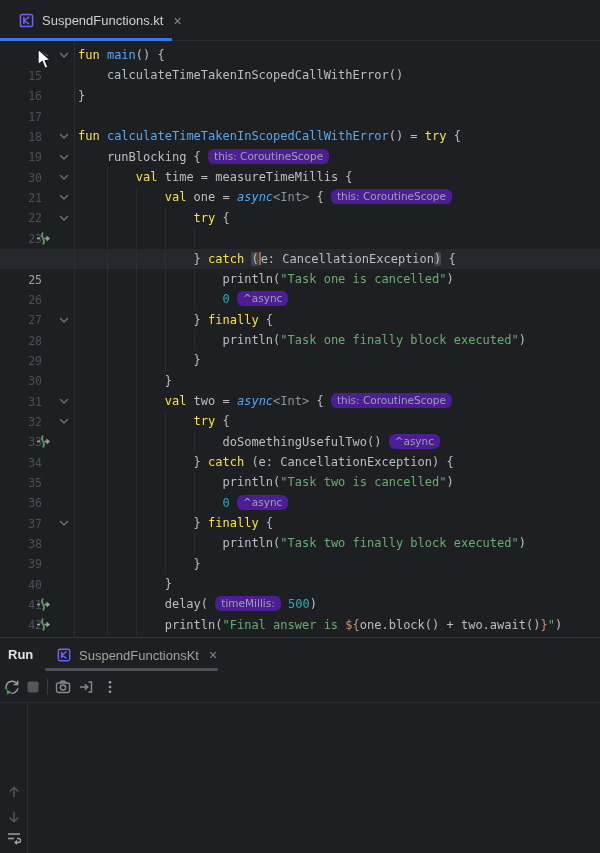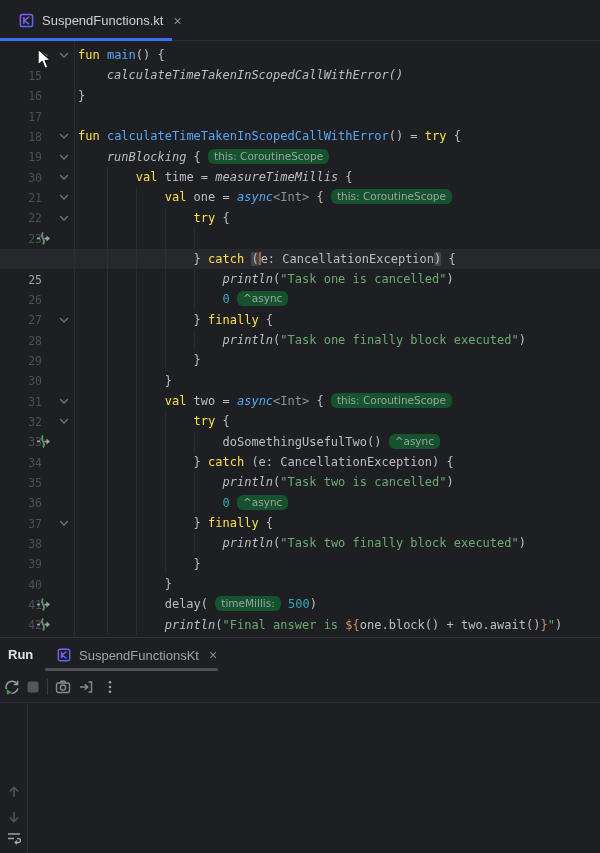--- a/index.html
+++ b/index.html
@@ -28,31 +28,31 @@
   .lnum { position:absolute; left:12px; top:0; width:30px; text-align:right;
     color:#4b5059; font-size:11.5px;margin-top:21px; }
   .lnum.cur { color:#a1a3ab; }
   .gico { position:absolute; left:36px; top:2.5px; width:15px; height:15px; }
   .fico { position:absolute; left:57px; top:3px; width:14px; height:14px; color:#6f737a; }
   .ecode { position:absolute; left:78px; top:0; }
   .guide { position:absolute; top:0; bottom:0; width:1px; background:#313438; opacity:.65; }
 
   .tk-kw  { color:#fde047; }
   .tk-pl  { color:#bcbec4; }
-  .tk-it  { color:#bcbec4; font-style:italic; }
+  .tk-it  { color:#bcbec4; }
   .tk-fnd { color:#56a8f5; }
   .tk-asy { color:#56a8f5; font-style:italic; }
   .tk-str { color:#6aab73; }
   .tk-num { color:#2aacb8; }
   .tk-gen { color:#8d9199; }
   .tk-tpl { color:#cf8e6d; }
   .tk-hl  { color:#bcbec4; background:#43454a; border-radius:2px; }
   .tk-caret { display:inline-block; width:2px; height:13px; background:#a3603e;
     vertical-align:-2px; }
-  .tk-inlay { display:inline-block; background:#14532d; color:#9da1a8;
+  .tk-inlay { display:inline-block; background:#4c1d95; color:#9da1a8;
     border-radius:6px; padding:0 6px; font-size:10.5px; line-height:15px;
     vertical-align:1px; font-family:"DejaVu Sans", sans-serif; }
 
   
   .runpanel { position:absolute; left:0; top:637px; width:600px; height:216px;
     border-top:1px solid #313438; background:#1e1f22; }
   .run-header { position:absolute; left:0; top:1px; width:508px; height:32px; }
   .run-title { position:absolute; left:8px; top:8px; color:#dfe1e5; font-size:13px;
     font-weight:bold; }
   .rtab { position:absolute; left:45px; top:0; width:173px; height:32px;

